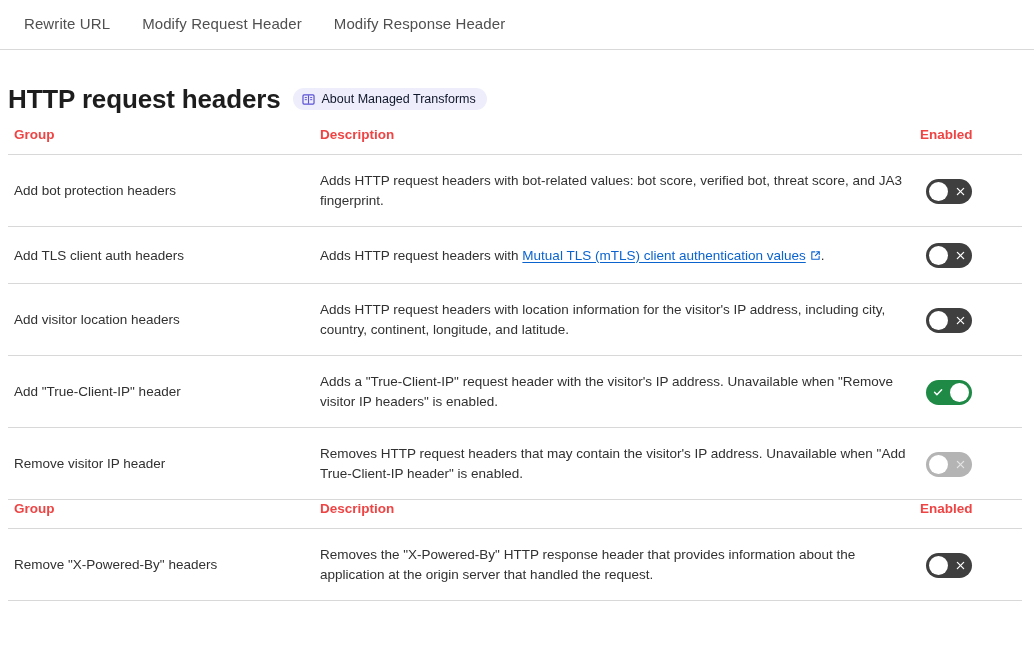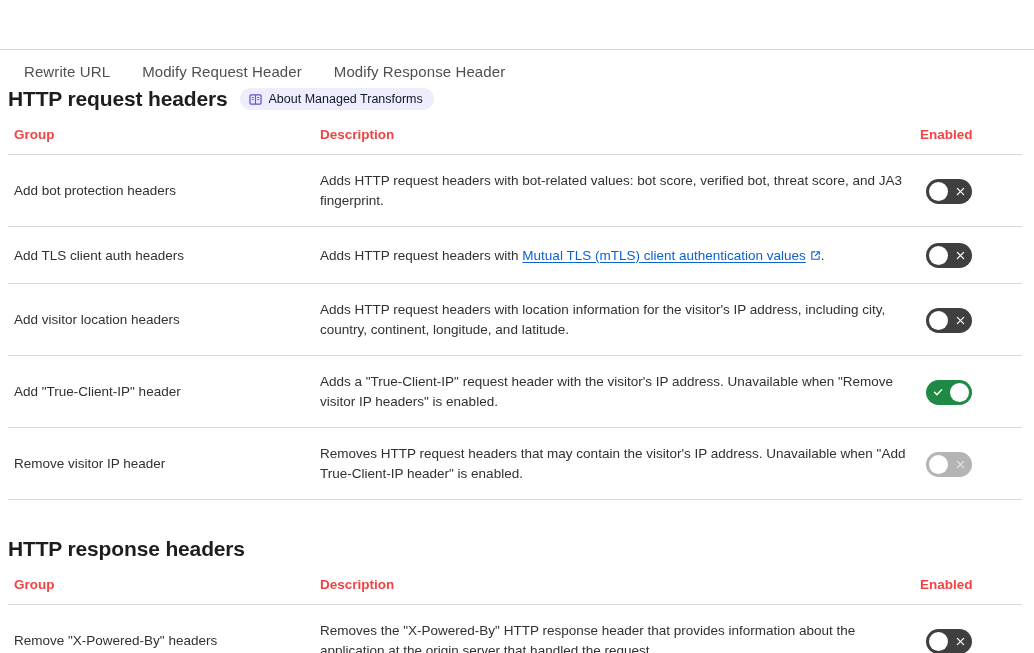--- a/index.html
+++ b/index.html
@@ -28,21 +28,20 @@
   }
   .tab {
     position: relative;
     padding: 14px 16px 15px 16px;
     font-size: 15px;
     line-height: 19px;
     color: #505050;
     cursor: pointer;
     white-space: nowrap;
     letter-spacing: .1px;
-    margin-top: 48px;
   }
   .tab.active {
     color: #1d1d1d;
     font-weight: 400;
   }
   .tab.active::after {
     content: "";
     position: absolute;
     left: 11px;
     right: 11px;
@@ -54,21 +53,21 @@
   
   .section { padding: 0 12px 0 8px; }
   .section-head {
     display: flex;
     align-items: center;
     gap: 12px;
     margin-top: 36px;
     margin-bottom: 14px;
   }
   .section-title {
-    font-size: 21px;
+    font-size: 26px;
     line-height: 26px;
     font-weight: bold;
     color: #1d1d1d;
     letter-spacing: -.15px;
   }
   .about-badge {
     display: inline-flex;
     align-items: center;
     gap: 7px;
     background: #eeedfb;
@@ -291,23 +290,20 @@
             </span>
             <span class="knob"></span>
           </span>
         </td>
       </tr>
     </tbody>
   </table>
 </div>
 
 <div class="section">
-  <div class="section-head">
-    <div class="section-title">HTTP response headers</div>
-  </div>
 
   <table class="mt">
     <colgroup>
         <col class="c-group">
         <col class="c-desc">
         <col class="c-en">
       </colgroup>
     <thead>
       <tr>
         <th class="th-group">Group</th>

